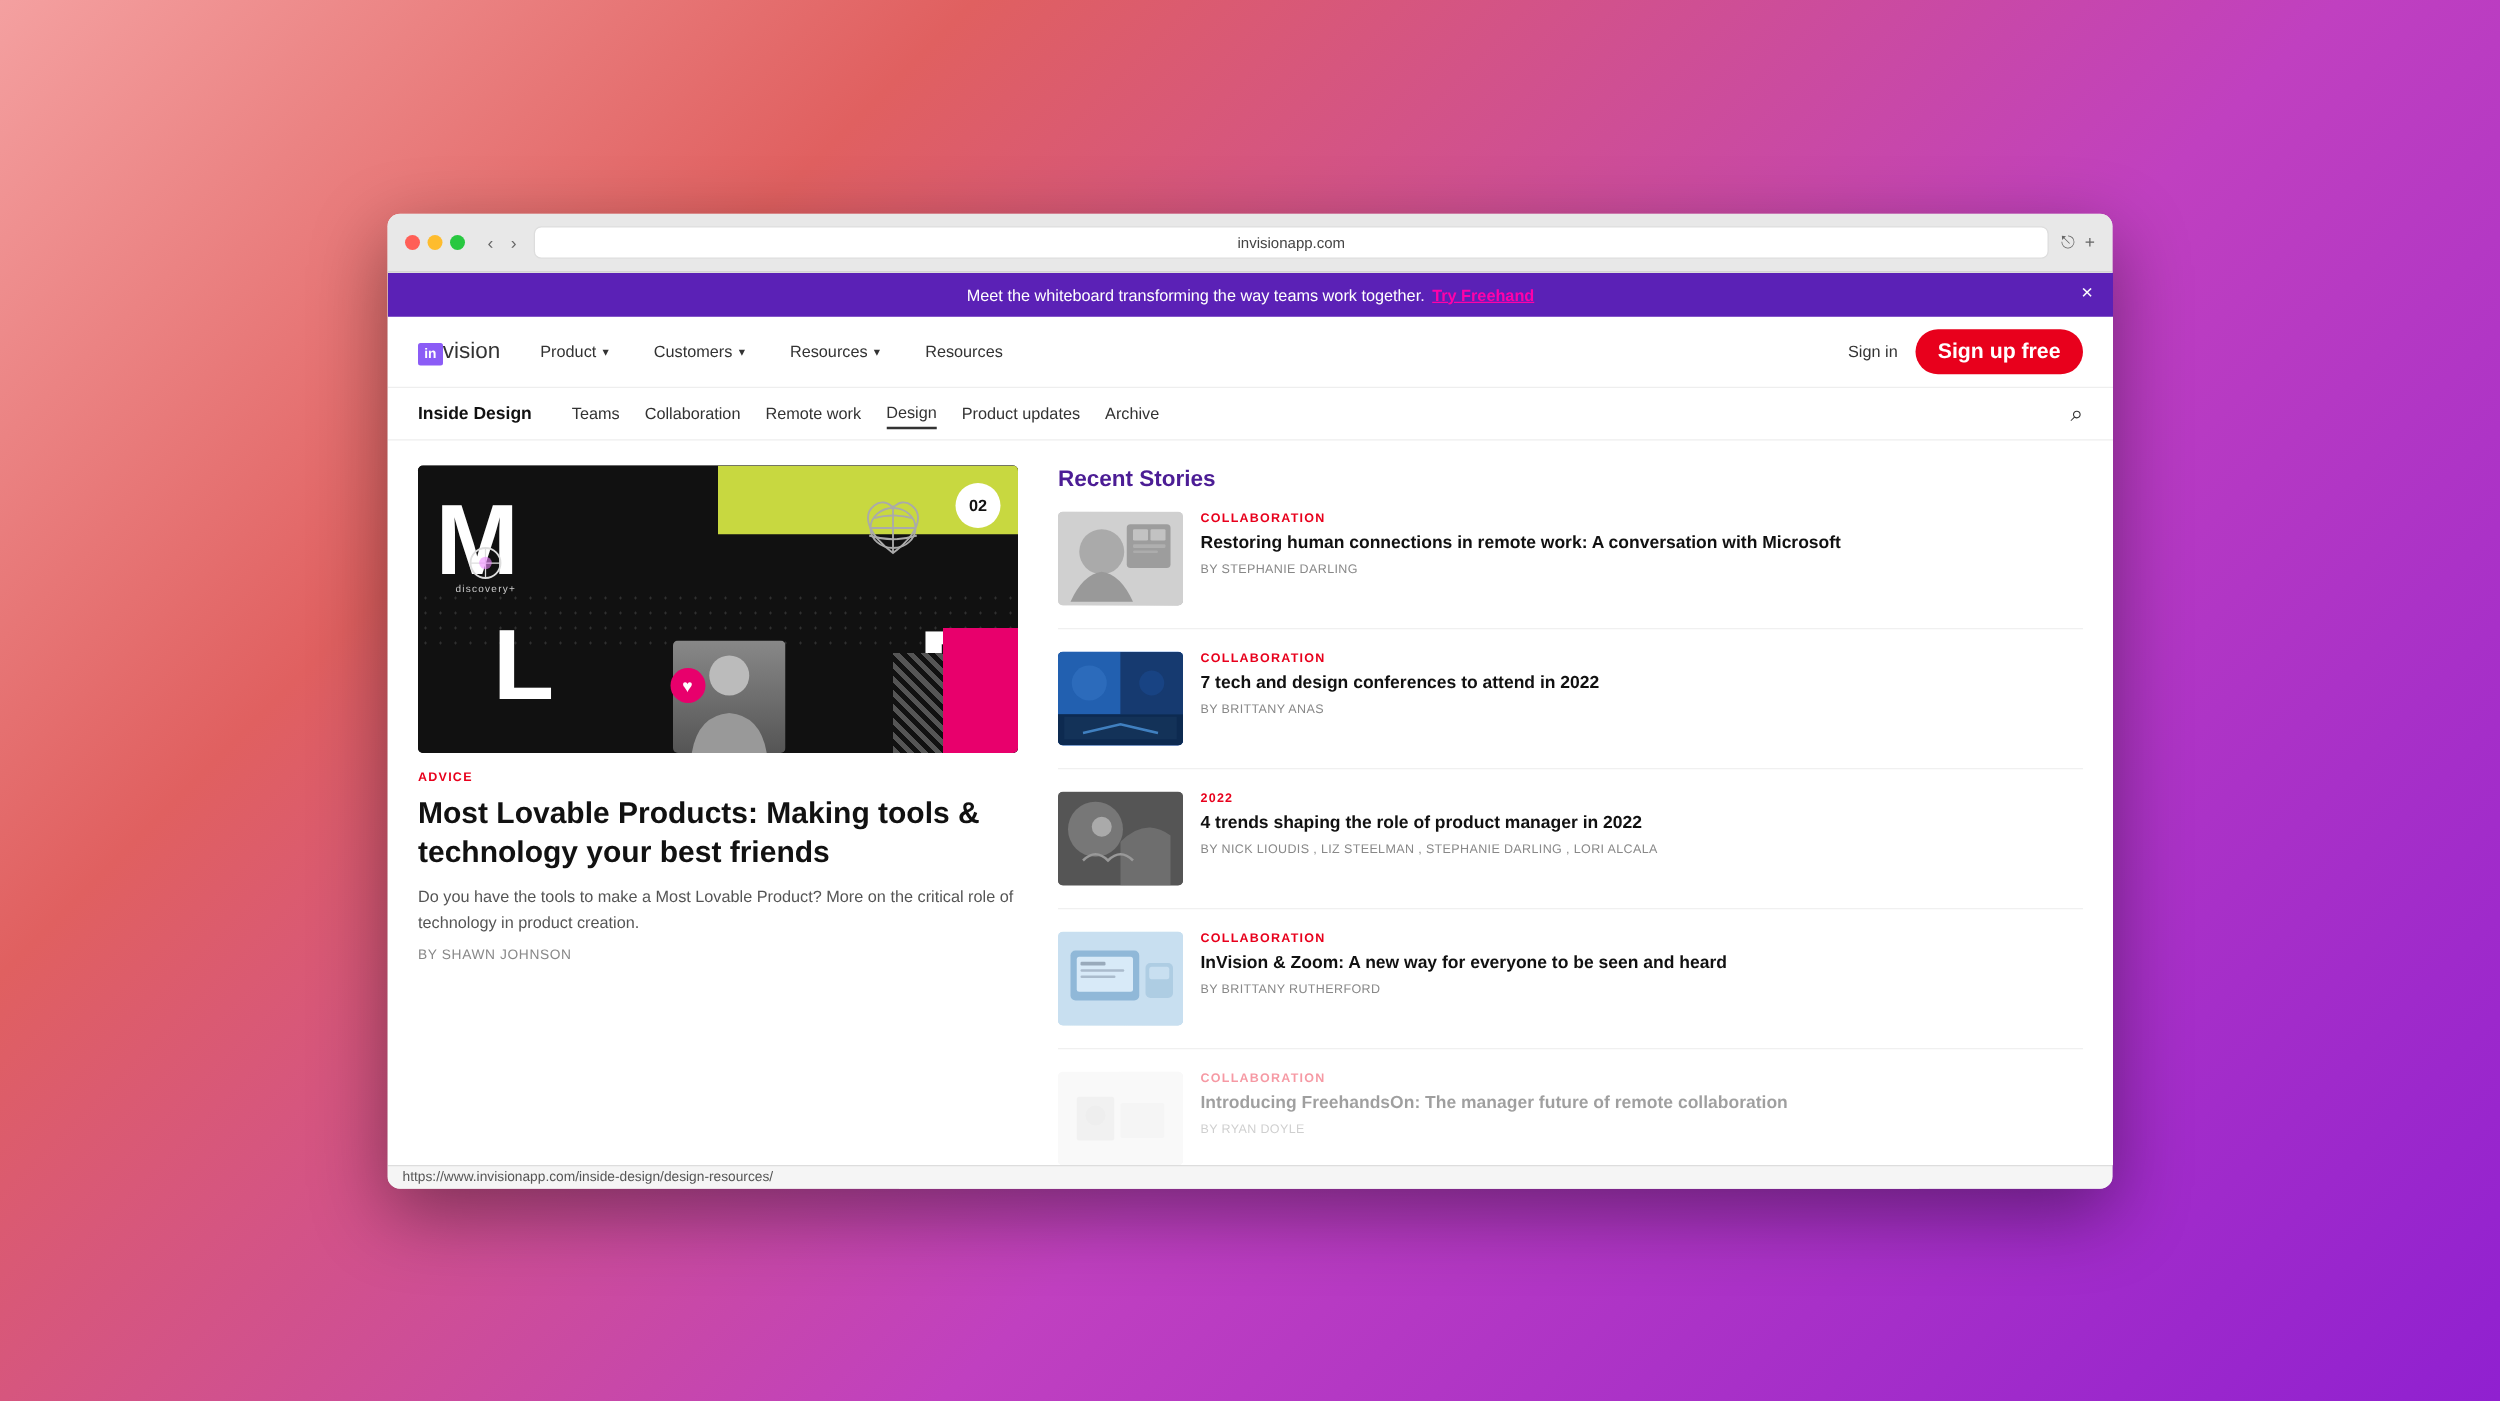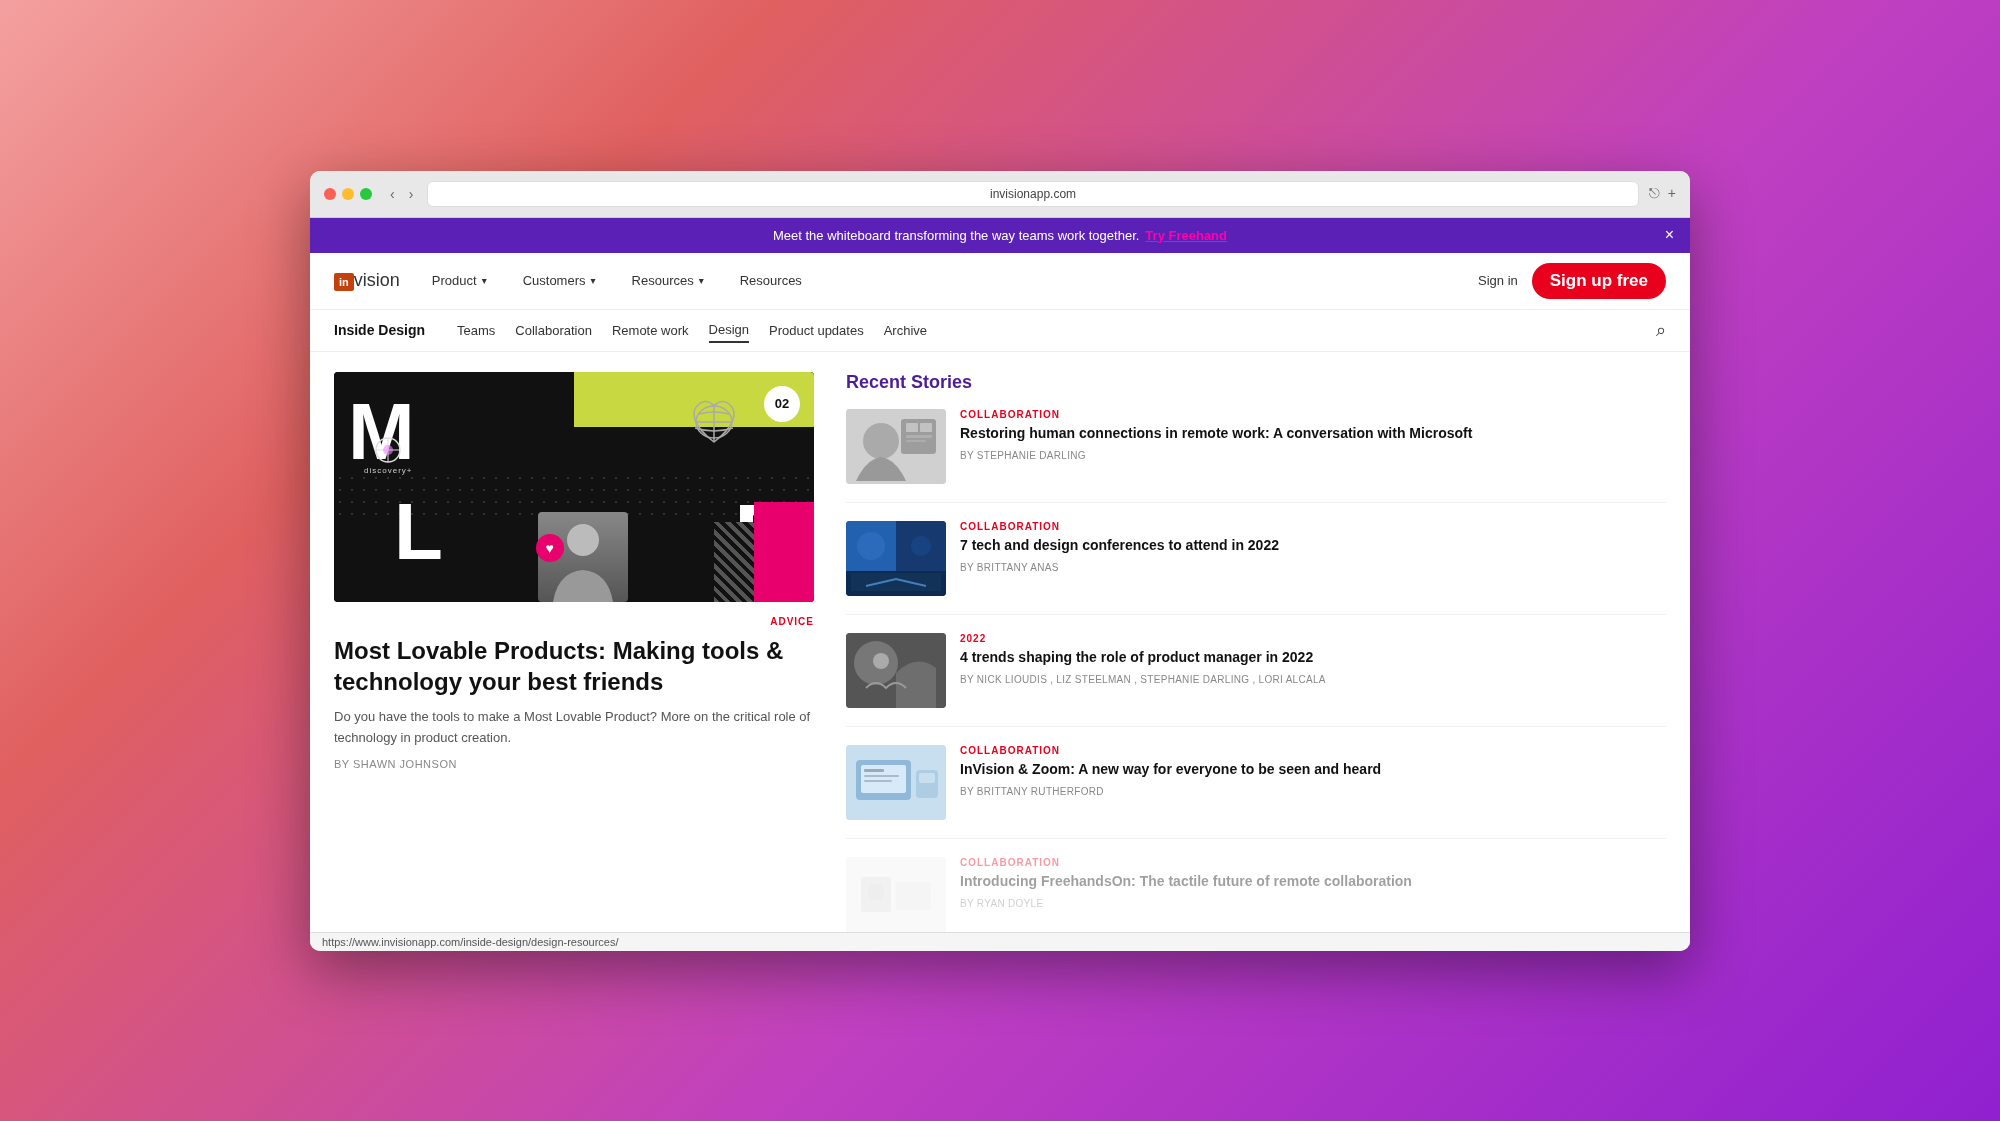--- a/index.html
+++ b/index.html
@@ -23,21 +23,21 @@
     .page-content { flex: 1; overflow-y: auto; background: white; }
 
     
     .announcement-banner { background: #5b21b6; color: white; padding: 10px; text-align: center; font-size: 13px; display: flex; align-items: center; justify-content: center; gap: 6px; position: relative; }
     .banner-link { color: #f0a; font-weight: bold; text-decoration: underline; cursor: pointer; }
     .banner-close { position: absolute; right: 16px; background: none; border: none; color: white; font-size: 16px; cursor: pointer; }
 
     
     .main-nav { padding: 10px 24px; display: flex; align-items: center; border-bottom: 1px solid #eee; }
     .logo { margin-right: 32px; }
-    .logo-box { background: #c2410c; color: white; font-size: 11px; font-weight: bold; padding: 3px 5px; border-radius: 2px; display: inline-block; }
+    .logo-box { background: #8b5cf6; color: white; font-size: 11px; font-weight: bold; padding: 3px 5px; border-radius: 2px; display: inline-block; }
     .logo-text { font-size: 18px; font-weight: 300; color: #333; }
     .nav-links { display: flex; gap: 36px; align-items: center; }
     .nav-item { font-size: 13px; color: #333; cursor: pointer; display: flex; align-items: center; gap: 3px; }
     .nav-right { margin-left: auto; display: flex; align-items: center; gap: 14px; }
     .sign-in-btn { font-size: 13px; color: #333; background: none; border: none; cursor: pointer; }
     .signup-btn { background: #e8001c; color: white; border: none; border-radius: 20px; padding: 8px 18px; font-size: 17px; font-weight: 600; cursor: pointer; }
 
     
     .inside-nav { padding: 8px 24px; display: flex; align-items: center; border-bottom: 1px solid #eee; }
     .inside-title { font-size: 14px; font-weight: 700; color: #111; margin-right: 32px; }
@@ -62,21 +62,21 @@
     .mlp-heart { position: absolute; top: 20px; right: 70px; width: 60px; height: 60px; }
     .mlp-heart svg { width: 60px; height: 60px; }
     .mlp-number { position: absolute; top: 14px; right: 14px; background: white; border-radius: 50%; width: 36px; height: 36px; display: flex; align-items: center; justify-content: center; font-size: 13px; font-weight: 700; color: #111; }
     .mlp-person { position: absolute; bottom: 0; left: 50%; transform: translateX(-40%); width: 90px; height: 90px; background: #555; border-radius: 4px; overflow: hidden; }
     .mlp-person-img { width: 100%; height: 100%; background: linear-gradient(180deg, #888 0%, #555 100%); display: flex; align-items: center; justify-content: center; }
     .mlp-heart-pink { position: absolute; bottom: 40px; left: 42%; width: 28px; height: 28px; background: #e8006c; border-radius: 50%; display: flex; align-items: center; justify-content: center; color: white; font-size: 14px; }
     .mlp-pink-bar { position: absolute; bottom: 0; right: 0; width: 60px; height: 100px; background: #e8006c; }
     .mlp-stripes { position: absolute; bottom: 0; right: 60px; width: 40px; height: 80px; background: repeating-linear-gradient(45deg, #555, #555 4px, #111 4px, #111 8px); }
     .mlp-dots { position: absolute; top: 100px; left: 0; right: 0; bottom: 80px; background-image: radial-gradient(circle, #444 1px, transparent 1px); background-size: 12px 12px; opacity: 0.6; }
 
-    .article-tag { font-size: 10px; font-weight: 700; color: #e8001c; letter-spacing: 1px; text-transform: uppercase; margin-bottom: 8px; text-align: right; }
+    .article-tag { font-size: 10px; font-weight: 700; color: #e8001c; letter-spacing: 1px; text-transform: uppercase; margin-bottom: 8px; }
     .article-title { font-size: 24px; font-weight: 700; color: #111; line-height: 1.3; margin-bottom: 10px; }
     .article-excerpt { font-size: 13px; color: #555; line-height: 1.6; margin-bottom: 10px; }
     .article-author { font-size: 11px; color: #888; text-transform: uppercase; letter-spacing: 0.5px; }
 
     
     .recent-stories { flex: 1; padding-left: 32px; }
     .recent-title { font-size: 18px; font-weight: 700; color: #4c1d95; margin-bottom: 16px; }
 
     .story-card { display: flex; gap: 14px; margin-bottom: 18px; padding-bottom: 18px; border-bottom: 1px solid #f0f0f0; }
     .story-card:last-child { border-bottom: none; }
@@ -310,21 +310,21 @@
           <div class="story-thumb thumb-5">
             <svg width="100" height="75" viewBox="0 0 100 75">
                 <rect width="100" height="75" fill="#e0e0e0"></rect>
                 <rect x="15" y="20" width="30" height="35" rx="2" fill="#bbb"></rect>
                 <rect x="50" y="25" width="35" height="28" rx="2" fill="#ccc"></rect>
                 <circle cx="30" cy="35" r="8" fill="#aaa"></circle>
               </svg>
           </div>
           <div class="story-content">
             <div class="story-tag">COLLABORATION</div>
-            <div class="story-title">Introducing FreehandsOn: The tactile future of remote collaboration</div>
+            <div class="story-title">Introducing FreehandsOn: The manager future of remote collaboration</div>
             <div class="story-author">BY RYAN DOYLE</div>
           </div>
         </div>
 
       </div>
     </div>
 
   </div>
 
   <div class="status-bar">

